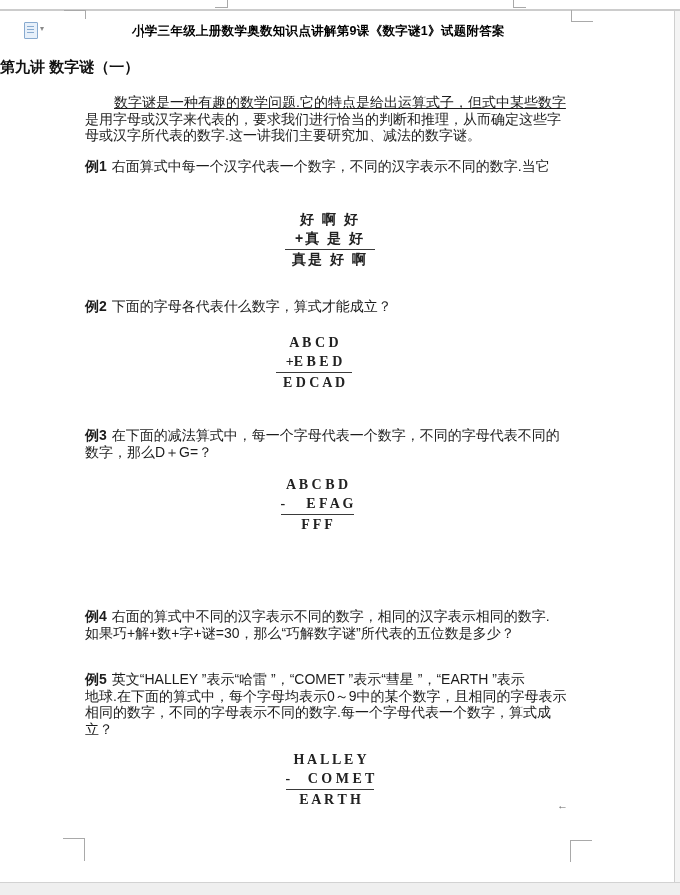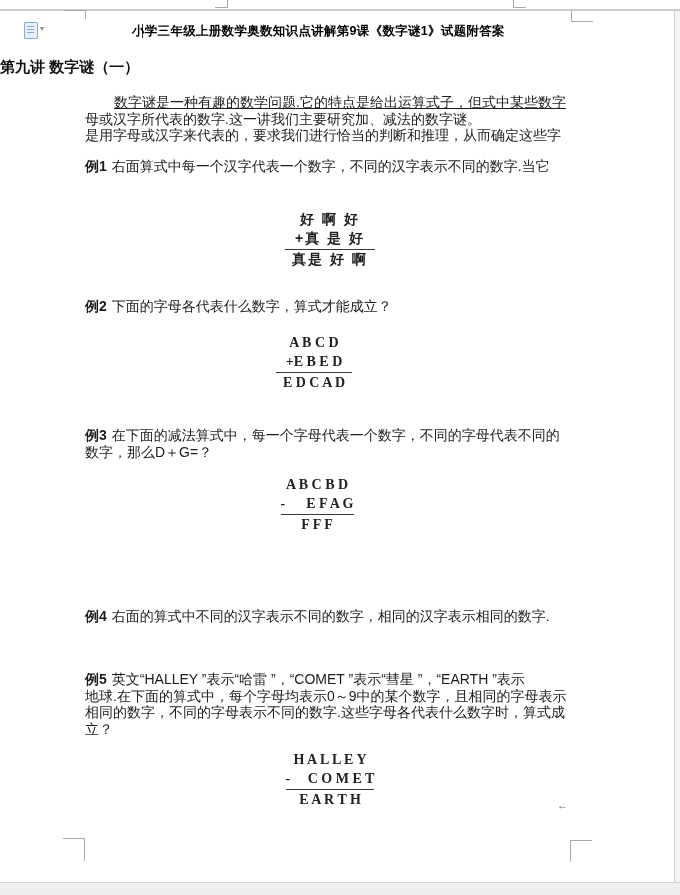--- a/index.html
+++ b/index.html
@@ -84,22 +84,22 @@
   <span class="paste-caret">▾</span>
 </div>
 
 <div class="abs cursor"></div>
 <h1 class="abs title">小学三年级上册数学奥数知识点讲解第9课《数字谜1》试题附答案</h1>
 
 <h2 class="abs heading">第九讲 数字谜（一）</h2>
 
 <div class="abs para p-intro">
   <div class="line indent">数字谜是一种有趣的数学问题.它的特点是给出运算式子，但式中某些数字</div>
+  <div class="line">是用字母或汉字来代表的，要求我们进行恰当的判断和推理，从而确定这些字</div>
   <div class="line">母或汉字所代表的数字.这一讲我们主要研究加、减法的数字谜。</div>
-  <div class="line">是用字母或汉字来代表的，要求我们进行恰当的判断和推理，从而确定这些字</div>
 </div>
 
 <div class="abs para p-ex1">
   <div class="line"><b class="exl">例1</b><span>右面算式中每一个汉字代表一个数字，不同的汉字表示不同的数字.当它</span></div>
 </div>
 
 <div class="abs arith-wrap aw-ex1">
   <div class="arith cjk">
     <div class="row">好 啊 好</div>
     <div class="row">+真 是 好</div>
@@ -127,26 +127,27 @@
 <div class="abs arith-wrap aw-ex3">
   <div class="arith sh-l13">
     <div class="row">A B C B D</div>
     <div class="row">-      E F A G</div>
     <div class="res">F F F</div>
   </div>
 </div>
 
 <div class="abs para p-ex4">
   <div class="line"><b class="exl">例4</b><span>右面的算式中不同的汉字表示不同的数字，相同的汉字表示相同的数字.</span></div>
+  <div class="line"><span>如果巧+解+数+字+谜=30，那么“巧解数字谜”所代表的五位数是多少？</span></div>
 </div>
 
 <div class="abs para p-ex5">
   <div class="line"><b class="exl">例5</b><span>英文“HALLEY ”表示“哈雷 ”，“COMET ”表示“彗星 ”，“EARTH ”表示</span></div>
   <div class="line"><span>地球.在下面的算式中，每个字母均表示0～9中的某个数字，且相同的字母表示</span></div>
-  <div class="line"><span>相同的数字，不同的字母表示不同的数字.这些字母各代表什么数字时，算式成</span></div>
+  <div class="line"><span>相同的数字，不同的字母表示不同的数字.每一个字母代表一个数字，算式成</span></div>
   <div class="line"><span>立？</span></div>
 </div>
 
 <div class="abs arith-wrap aw-ex5">
   <div class="arith">
     <div class="row">H A L L E Y</div>
     <div class="row">-     C O M E T</div>
     <div class="res">E A R T H</div>
   </div>
 </div>

